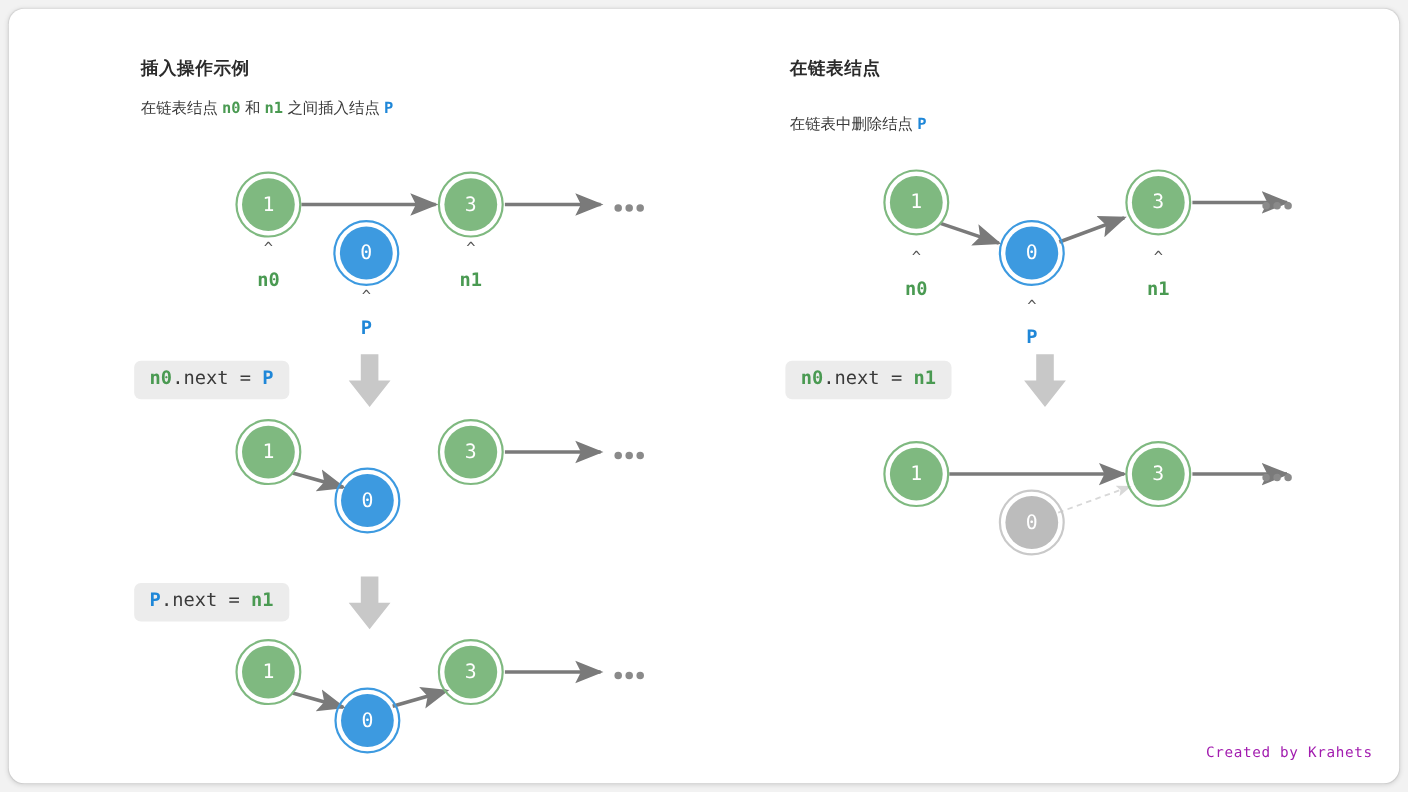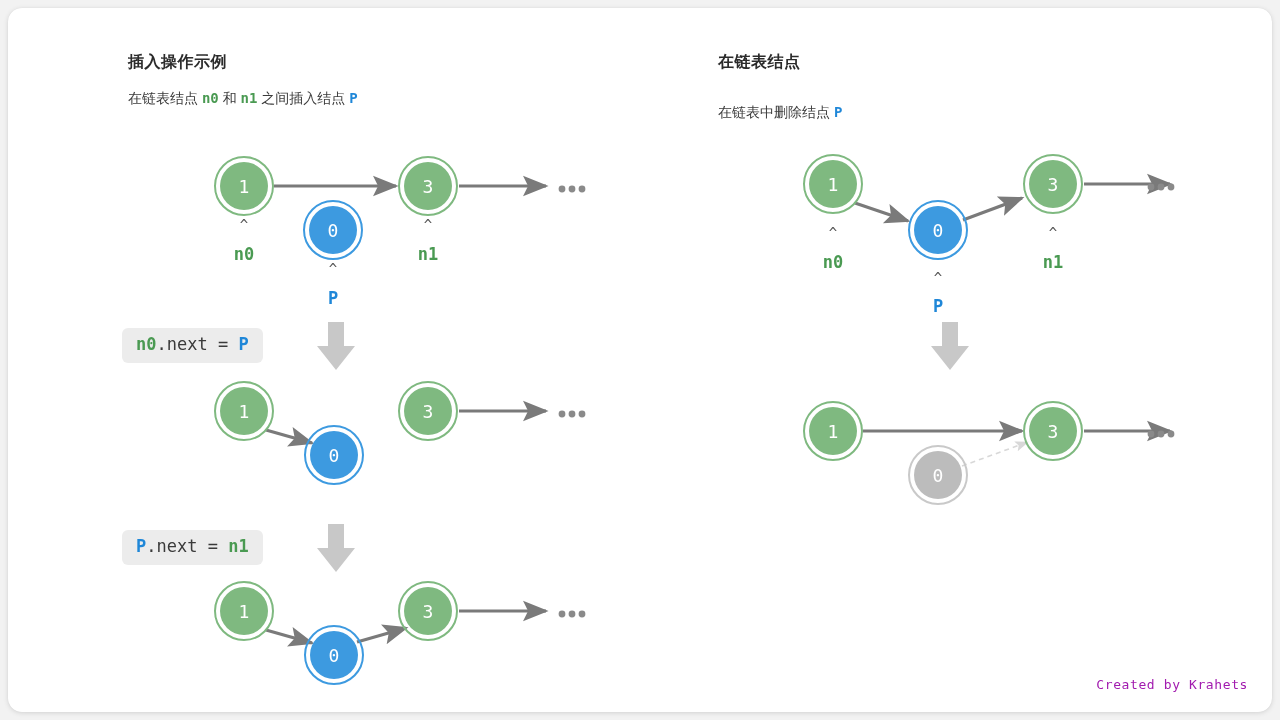--- a/index.html
+++ b/index.html
@@ -202,20 +202,23 @@
   </div>
 
   <div class="panel" id="panel-delete">
 
     <div class="panel-title" style="left:78px; top:44px;">在链表结点</div>
 
     <div class="panel-subtitle" style="left:78px; top:96px;">
       <span>在链表中删除结点 </span><span class="mono blue">P</span>
     </div>
 
+    <div class="code-chip" style="left:74px; top:320px;">
+      <span class="tok green">n0</span><span>.next = </span><span class="tok green">n1</span>
+    </div>
 
     <svg class="down-arrow" style="left:288px; top:312px;" width="44" height="52" viewBox="0 0 44 52">
       <polygon points="14,2 30,2 30,26 41,26 22,50 3,26 14,26" fill="#c8c8c8"></polygon>
     </svg>
 
     <svg class="stage" width="632" height="704">
       <defs>
         <marker id="ah-gray2" markerWidth="9" markerHeight="9" refX="7.2" refY="3.6" orient="auto" markerUnits="strokeWidth">
           <path d="M0,0.4 L8,3.6 L0,6.8 L1.6,3.6 Z" fill="#7a7a7a"></path>
         </marker>

